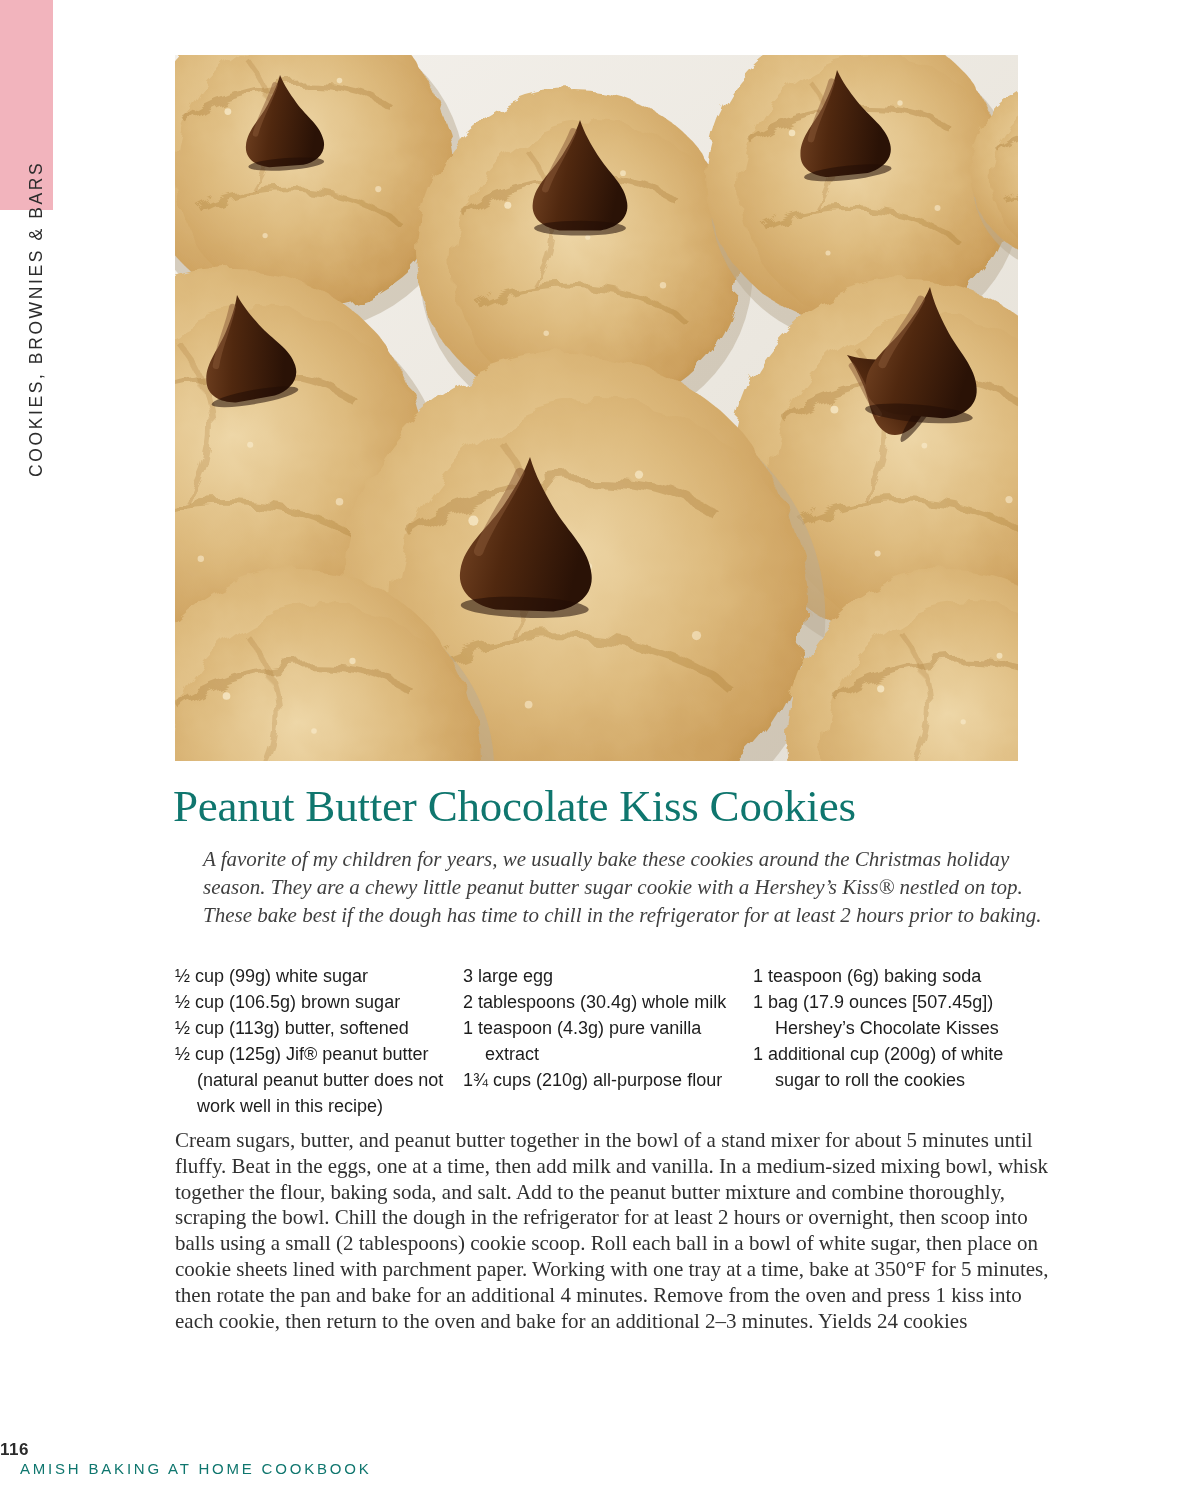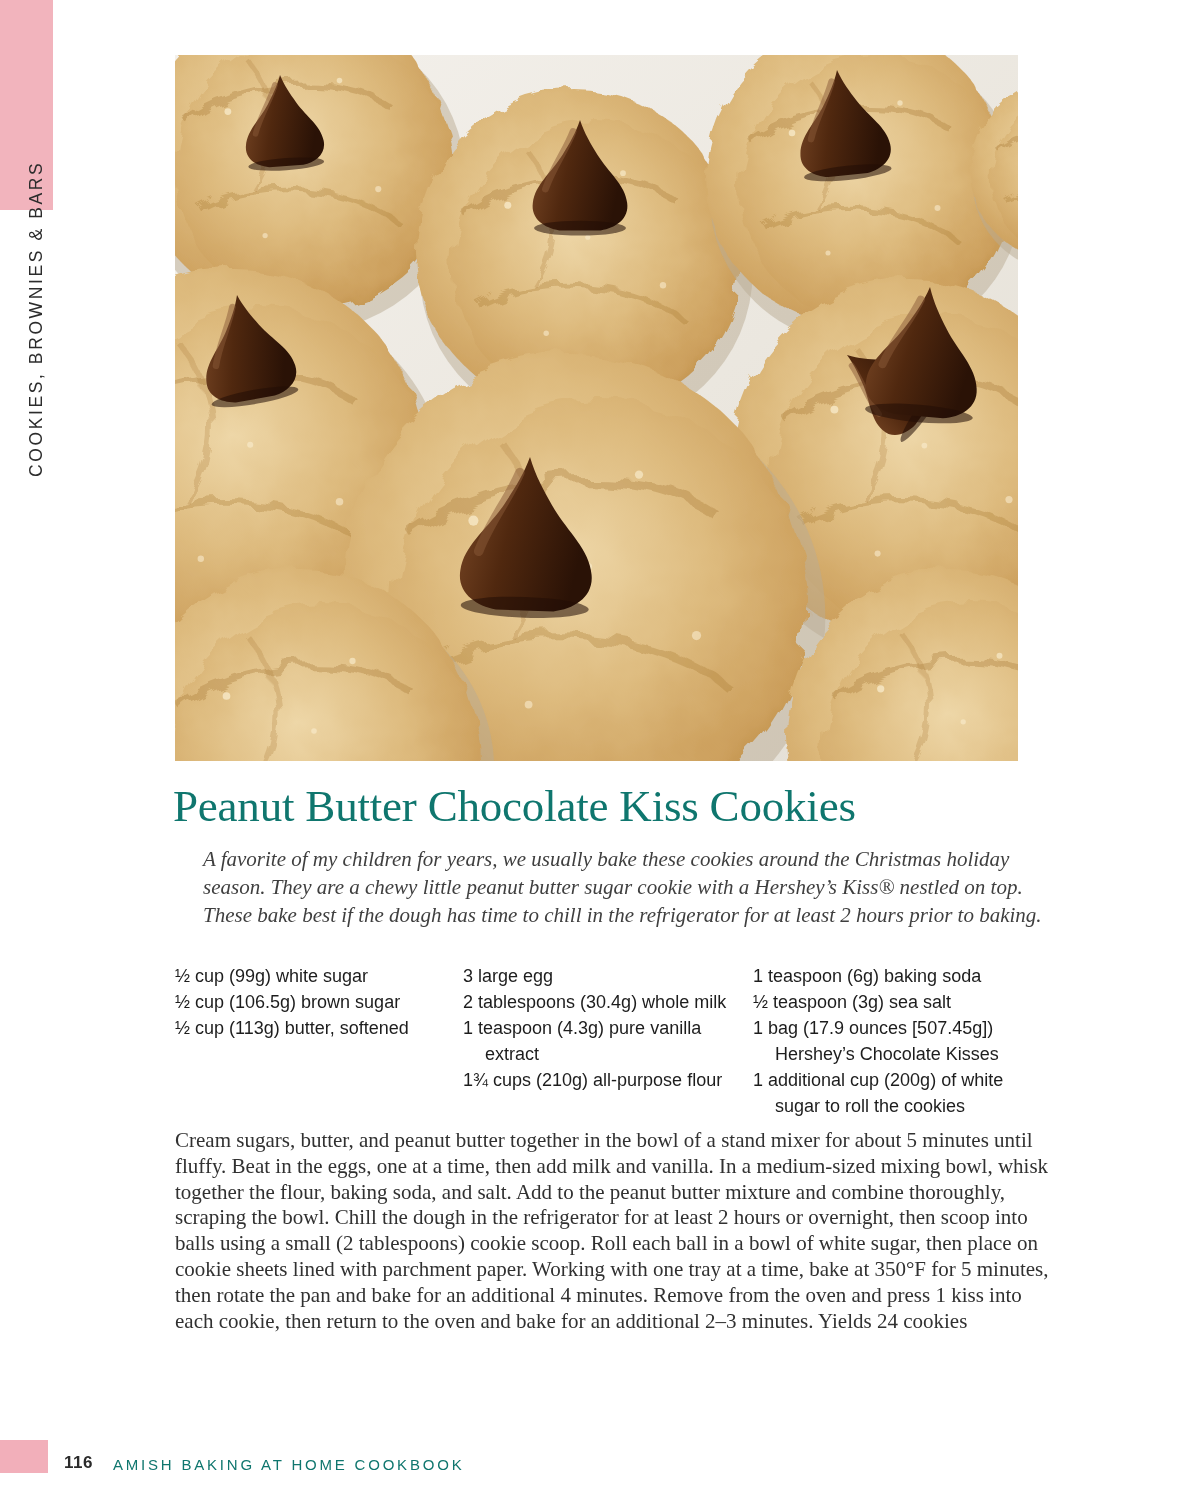--- a/index.html
+++ b/index.html
@@ -49,21 +49,21 @@
   .ing-col li { padding-left:22px; text-indent:-22px; }
   .instructions {
     position:absolute; left:175px; top:1128px; width:880px;
     font-family:"Liberation Serif", serif;
     font-size:21px; line-height:25.8px; color:#313131;
   }
 
   
   .footer {
     position:absolute; left:0; top:1440px; height:33px;
-    display:flex; align-items:flex-end;
+    display:flex; align-items:flex-start;flex-direction:column;
   }
   .footer-pink { width:48px; height:33px; background:#F2AFBA; margin-right:16px; }
   .page-number { font-size:17px; font-weight:700; color:#2b2b2b; letter-spacing:0.5px; }
   .book-title  { margin-left:20px; font-size:15px; letter-spacing:2.8px; color:#0f766e; font-weight:400; }
 </style>
 </head>
 <body>
 
 <div class="page">
 
@@ -142,30 +142,30 @@
 
   <h1 class="recipe-title">Peanut Butter Chocolate Kiss Cookies</h1>
 
   <p class="recipe-intro">A favorite of my children for years, we usually bake these cookies around the Christmas holiday season. They are a chewy little peanut butter sugar cookie with a Hershey’s Kiss® nestled on top. These bake best if the dough has time to chill in the refrigerator for at least 2 hours prior to baking.</p>
 
   <div class="ingredients">
     <ul class="ing-col c1">
       <li>½ cup (99g) white sugar</li>
       <li>½ cup (106.5g) brown sugar</li>
       <li>½ cup (113g) butter, softened</li>
+      <li>½ cup (125g) Jif® peanut butter (natural peanut butter does not work well in this recipe)</li>
     </ul>
     <ul class="ing-col c2">
       <li>3 large egg</li>
       <li>2 tablespoons (30.4g) whole milk</li>
       <li>1 teaspoon (4.3g) pure vanilla extract</li>
       <li>1¾ cups (210g) all-purpose flour</li>
     </ul>
     <ul class="ing-col c3">
       <li>1 teaspoon (6g) baking soda</li>
-      <li>½ teaspoon (3g) sea salt</li>
       <li>1 bag (17.9 ounces [507.45g]) Hershey’s Chocolate Kisses</li>
       <li>1 additional cup (200g) of white sugar to roll the cookies</li>
     </ul>
   </div>
 
   <p class="instructions">Cream sugars, butter, and peanut butter together in the bowl of a stand mixer for about 5 minutes until fluffy. Beat in the eggs, one at a time, then add milk and vanilla. In a medium-sized mixing bowl, whisk together the flour, baking soda, and salt. Add to the peanut butter mixture and combine thoroughly, scraping the bowl. Chill the dough in the refrigerator for at least 2 hours or overnight, then scoop into balls using a small (2 tablespoons) cookie scoop. Roll each ball in a bowl of white sugar, then place on cookie sheets lined with parchment paper. Working with one tray at a time, bake at 350°F for 5 minutes, then rotate the pan and bake for an additional 4 minutes. Remove from the oven and press 1 kiss into each cookie, then return to the oven and bake for an additional 2–3 minutes. Yields 24 cookies</p>
 
   <div class="footer">
     <div class="footer-pink"></div>
     <span class="page-number">116</span>

